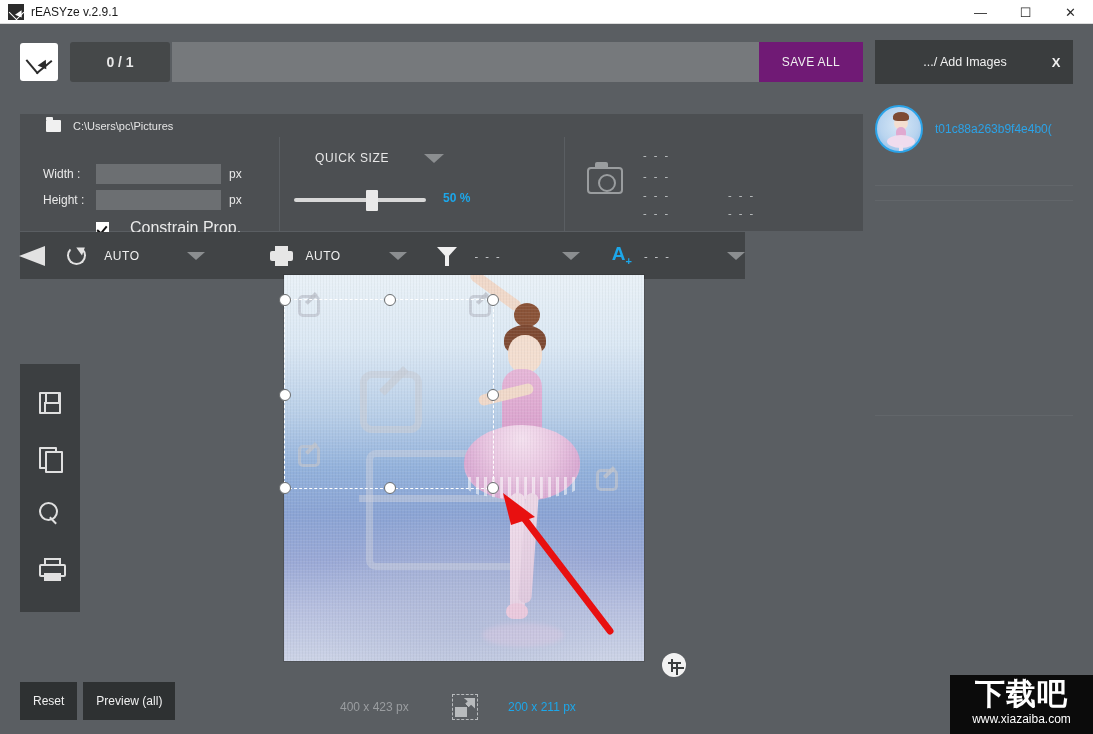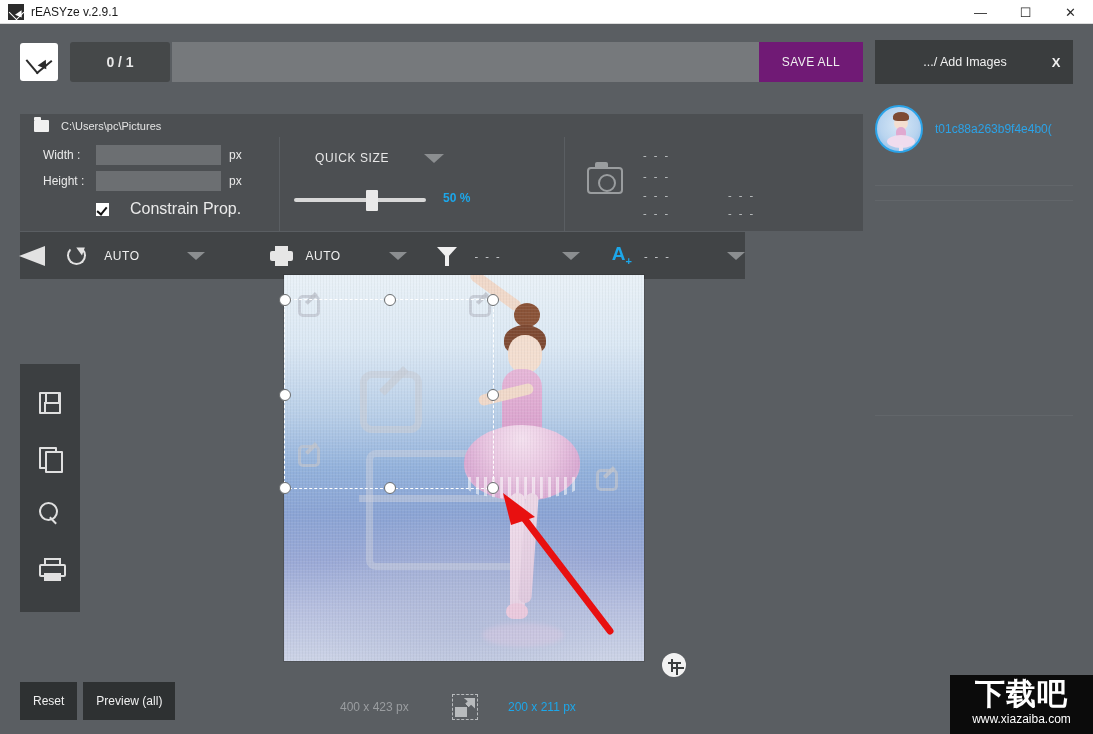--- a/index.html
+++ b/index.html
@@ -78,21 +78,21 @@
   .save-all-btn {
     width: 104px; height: 40px; background: #701a75;
     display: flex; align-items: center; justify-content: center;
     color: #f0f0f0; font-size: 12px; letter-spacing: .4px; flex: none;
   }
 
   
   .pathbar {
     position: absolute; left: 20px; top: 90px;
     width: 843px; height: 23px;
-    background: #4c4f52; display: flex; align-items: center;
+    background: #4c4f52; display: flex; align-items: center; padding-left: 12px;
   }
   .folder-icon {
     width: 15px; height: 12px; margin-left: 14px; margin-right: 12px;
     background: #f0f0f0; border-radius: 1px; position: relative; flex: none;
   }
   .folder-icon::before {
     content: ""; position: absolute; left: 0; top: -3px;
     width: 7px; height: 3px; background: #f0f0f0; border-radius: 1px 1px 0 0;
   }
   .path-text { font-size: 11px; color: #e4e4e4; }
@@ -102,21 +102,21 @@
     position: absolute; left: 20px; top: 113px;
     width: 843px; height: 94px; background: #4c4f52;
     display: flex;
   }
   .panel-sect { position: relative; height: 100%; }
   .sect-dims { width: 260px; border-right: 1px solid #5a5e62; }
   .sect-quick { width: 285px; border-right: 1px solid #5a5e62; }
   .sect-exif  { flex: 1; }
 
   .dim-row { display: flex; align-items: center; margin-left: 23px; }
-  .dim-row.first { margin-top: 8px; }
+  .dim-row.first { margin-top: 27px; }
   .dim-row.second { margin-top: 6px; }
   .dim-label { width: 53px; font-size: 12px; color: #eaeaea; }
   .dim-input {
     width: 125px; height: 20px; background: #6c6f72;
     border: none; outline: none;
     color: #fff; font-size: 12px; padding: 0 4px;
     font-family: "Liberation Sans", sans-serif;
   }
   .dim-unit { font-size: 12px; color: #eaeaea; margin-left: 8px; }
   .constrain-row { display: flex; align-items: center; margin-left: 76px; margin-top: 9px; }

